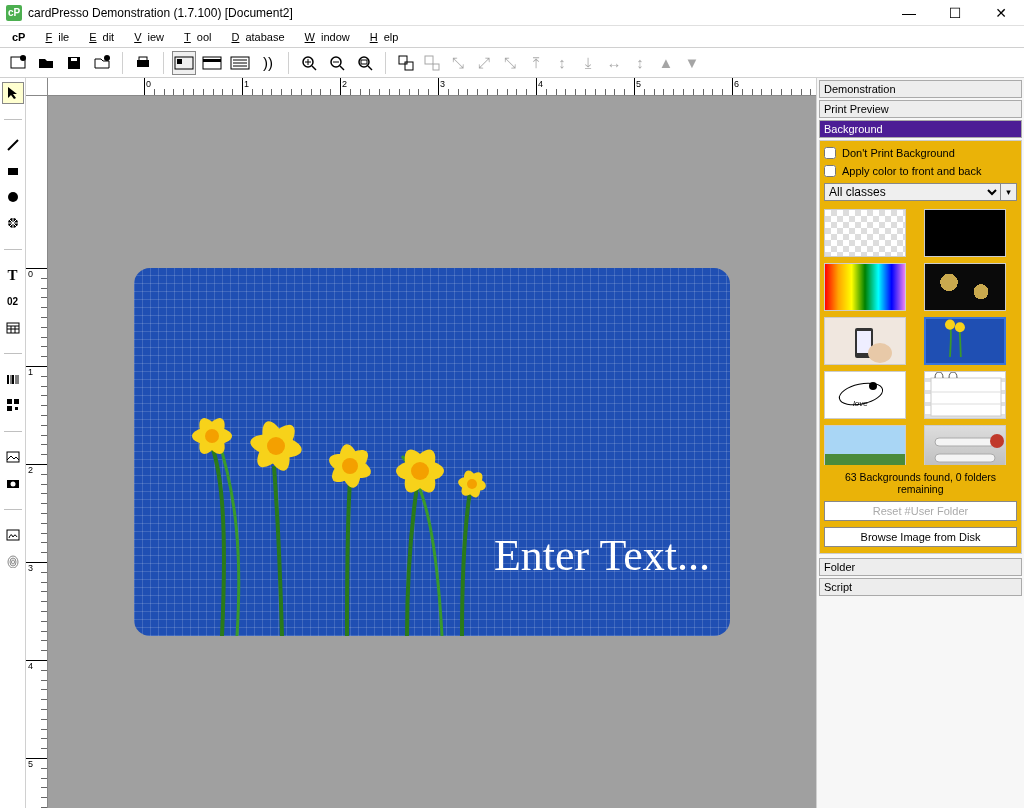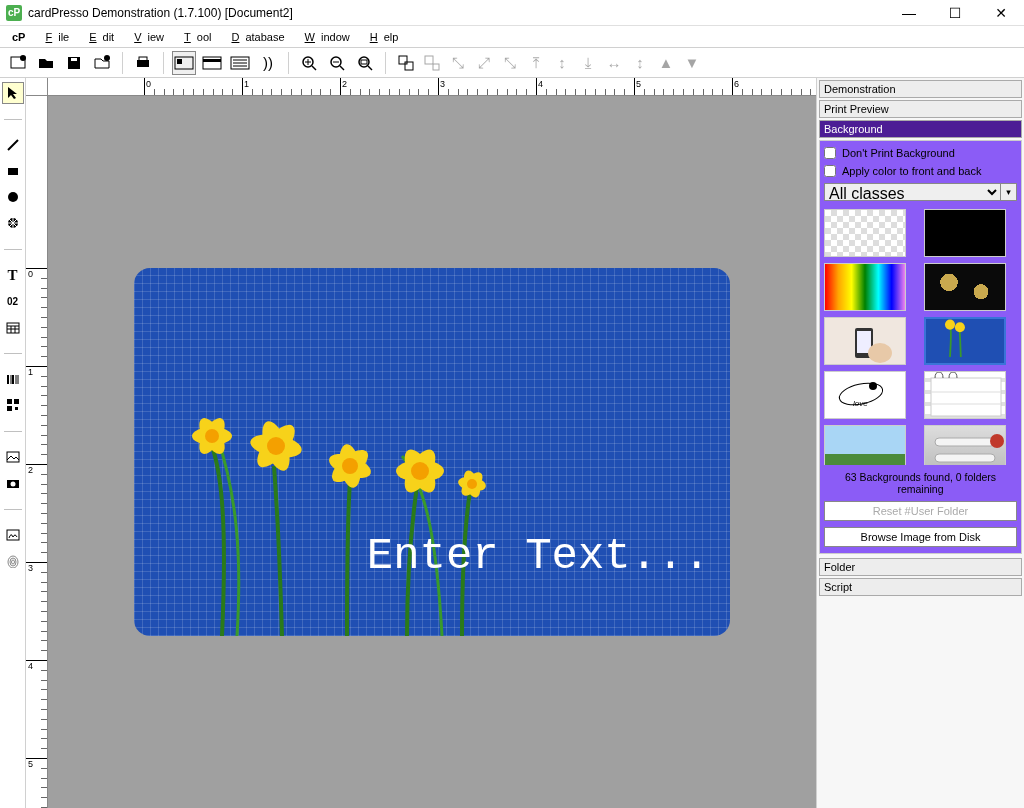--- a/index.html
+++ b/index.html
@@ -33,31 +33,31 @@
   .hruler{height:18px;background:#fff;border-bottom:1px solid #888;position:relative;overflow:hidden;}
   .hruler .tick,.vruler .tick{position:absolute;font-size:9px;}
   .row{flex:1;display:flex;}
   .vruler{width:22px;background:#fff;border-right:1px solid #888;position:relative;overflow:hidden;}
   .canvas-wrap{flex:1;background:#a0a0a0;display:flex;align-items:center;justify-content:center;}
   .card{width:596px;height:368px;border-radius:16px;position:relative;overflow:hidden;
     background:
       repeating-linear-gradient(0deg,rgba(255,255,255,0.15) 0px,rgba(255,255,255,0.15) 1px,transparent 1px,transparent 8px),
       repeating-linear-gradient(90deg,rgba(255,255,255,0.15) 0px,rgba(255,255,255,0.15) 1px,transparent 1px,transparent 8px),
       linear-gradient(#1f4fb3,#1f4fb3);}
-  .card .placeholder{position:absolute;right:20px;bottom:55px;color:#fff;font-size:44px;font-family:Liberation Mono, monospace;}
+  .card .placeholder{position:absolute;right:20px;bottom:55px;color:#fff;font-size:44px;font-family:Liberation Serif, serif;}
   .flower{position:absolute;bottom:0;left:48px;width:320px;height:310px;}
   
   .sidepanel{width:208px;border-left:1px solid #d0d0d0;background:#f7f7f7;display:flex;flex-direction:column;padding:2px;}
   .panelhdr{background:#ededed;border:1px solid #aaa;padding:2px 4px;font-size:11px;margin-bottom:2px;}
   .panelhdr.active{background:#4c1d95;color:#fff;}
-  .panelbody{background:#8b5cf6;border:1px solid #ccc;flex:0 0 auto;padding:6px 4px;display:flex;flex-direction:column;gap:6px;margin-bottom:4px;}
+  .panelbody{background:#eab308;border:1px solid #ccc;flex:0 0 auto;padding:6px 4px;display:flex;flex-direction:column;gap:6px;margin-bottom:4px;}
   .chk{display:flex;gap:6px;align-items:center;font-size:11px;}
   .chk input{width:12px;height:12px;}
   .combo{display:flex;}
-  .combo select{flex:1;font-size:16px;height:18px;border:1px solid #888;}
+  .combo select{flex:1;font-size:12px;height:18px;border:1px solid #888;}
   .combo .arrow{width:16px;height:18px;border:1px solid #888;border-left:none;display:flex;align-items:center;justify-content:center;font-size:9px;background:#eee;}
   .thumbs{height:258px;overflow-y:auto;display:grid;grid-template-columns:1fr 1fr;gap:6px;padding:2px 0;}
   .thumb{width:82px;height:48px;border:1px solid #ccc;background:#eee;position:relative;overflow:hidden;}
   .thumb.sel{border:2px solid #3a74d8;}
   .statusline{font-size:10.5px;text-align:center;}
   .panelbtn{border:1px solid #888;background:#fff;font-size:11px;height:20px;}
   .panelbtn:disabled{color:#aaa;}
   
   .stem{stroke:#2a7a1a;stroke-width:4;fill:none;}
   .petal{fill:#f7d21a;}

